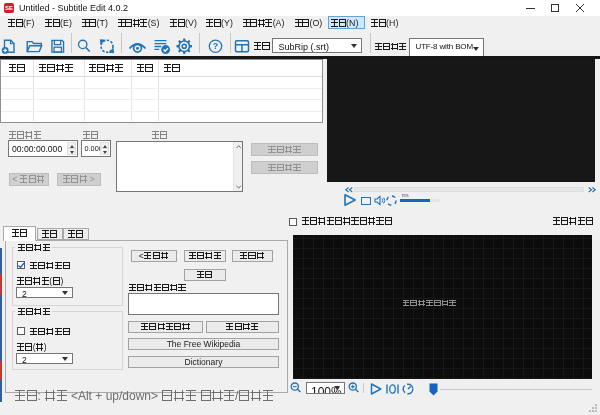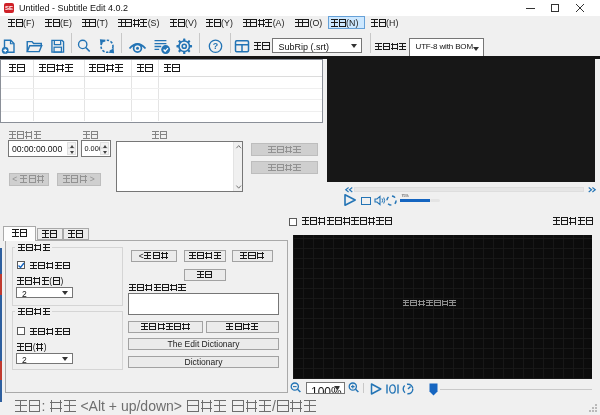--- a/index.html
+++ b/index.html
@@ -202,23 +202,23 @@
     <span class="carr"></span>
   </div>
 <div class="btn" style="left:130.5px;top:249.5px;width:46.5px;height:12px;line-height:11px;font-size:8.5px">&lt;<i class="z za"></i><i class="z zb"></i><i class="z zc"></i></div>
 <div class="btn" style="left:183.5px;top:249.5px;width:42.5px;height:12px;line-height:11px;font-size:8.5px"><i class="z za"></i><i class="z zb"></i><i class="z zc"></i><i class="z za"></i></div>
 <div class="btn" style="left:231.5px;top:249.5px;width:41px;height:12px;line-height:11px;font-size:8.5px"><i class="z za"></i><i class="z zb"></i><i class="z zc"></i></div>
 <div class="btn" style="left:183.5px;top:268.5px;width:42.5px;height:12px;line-height:11px;font-size:8.5px"><i class="z za"></i><i class="z zb"></i></div>
 <div class="a" style="left:128px;top:282.5px;font-size:8.5px"><i class="z za"></i><i class="z zb"></i><i class="z zc"></i><i class="z za"></i><i class="z zb"></i><i class="z zc"></i><i class="z za"></i></div>
 <div class="combo" style="left:128px;top:292.5px;width:151px;height:22px"></div>
 <div class="btn" style="left:128px;top:320.5px;width:74.5px;height:12px;line-height:11px;font-size:8.5px"><i class="z za"></i><i class="z zb"></i><i class="z zc"></i><i class="z za"></i><i class="z zb"></i><i class="z zc"></i></div>
 <div class="btn" style="left:205.5px;top:320.5px;width:73.5px;height:12px;line-height:11px;font-size:8.5px"><i class="z za"></i><i class="z zb"></i><i class="z zc"></i><i class="z za"></i></div>
-<div class="btn" style="left:128px;top:338px;width:151px;height:11.5px;line-height:10.5px;font-size:8.5px">The Edit Dictionary</div>
+<div class="btn" style="left:128px;top:338px;width:151px;height:11.5px;line-height:10.5px;font-size:8.5px">The Free Wikipedia</div>
 <div class="btn" style="left:128px;top:356px;width:151px;height:11.5px;line-height:10.5px;font-size:8.5px">Dictionary</div>
-<div class="a" style="left:14px;top:398px;font-size:14px;color:#6e6e6e;white-space:nowrap"><i class="z za"></i><i class="z zb"></i>: <i class="z zc"></i><i class="z za"></i> &lt;Alt + up/down&gt; <i class="z zb"></i><i class="z zc"></i><i class="z za"></i> <i class="z zb"></i><i class="z zc"></i><i class="z za"></i>/<i class="z zb"></i><i class="z zc"></i><i class="z za"></i></div>
+<div class="a" style="left:14px;top:389px;font-size:12px;color:#6e6e6e;white-space:nowrap"><i class="z za"></i><i class="z zb"></i>: <i class="z zc"></i><i class="z za"></i> &lt;Alt + up/down&gt; <i class="z zb"></i><i class="z zc"></i><i class="z za"></i> <i class="z zb"></i><i class="z zc"></i><i class="z za"></i>/<i class="z zb"></i><i class="z zc"></i><i class="z za"></i></div>
 <div class="cb" style="left:289px;top:217.5px"></div>
 <div class="a" style="left:301px;top:216px;font-size:8.5px"><i class="z za"></i><i class="z zb"></i><i class="z zc"></i><i class="z za"></i><i class="z zb"></i><i class="z zc"></i><i class="z za"></i><i class="z zb"></i><i class="z zc"></i><i class="z za"></i><i class="z zb"></i></div>
 <div class="a" style="left:552px;top:216px;font-size:8.5px"><i class="z za"></i><i class="z zb"></i><i class="z zc"></i><i class="z za"></i><i class="z zb"></i></div>
 <div class="a" style="left:293px;top:235px;width:299px;height:144px;background:
 repeating-linear-gradient(90deg,#181818 0,#181818 1px,transparent 1px,transparent 10px),
 repeating-linear-gradient(0deg,#181818 0,#181818 1px,transparent 1px,transparent 10px),#0c0c0c"></div>
 <div class="a" style="left:402px;top:299px;font-size:8px;color:#8e8e8e"><i class="z za"></i><i class="z zb"></i><i class="z zc"></i><i class="z za"></i><i class="z zb"></i><i class="z zc"></i><i class="z za"></i></div>
 <svg style="left:290px;top:381.5px" width="11" height="11" viewBox="0 0 11 11">
     <circle cx="4.8" cy="4.6" r="3.6" stroke="#2374b5" stroke-width="1.3" fill="none"></circle>
     <path d="M7.5 7.2 L10.4 10" stroke="#2374b5" stroke-width="1.5"></path>

